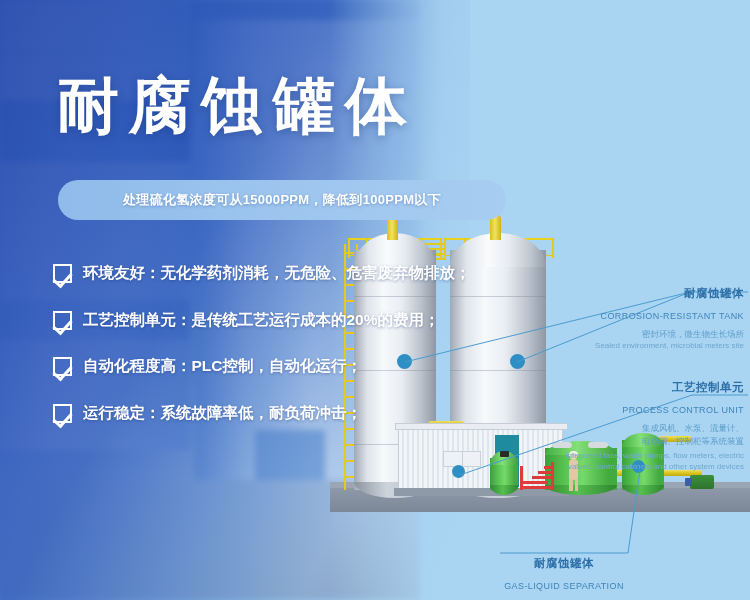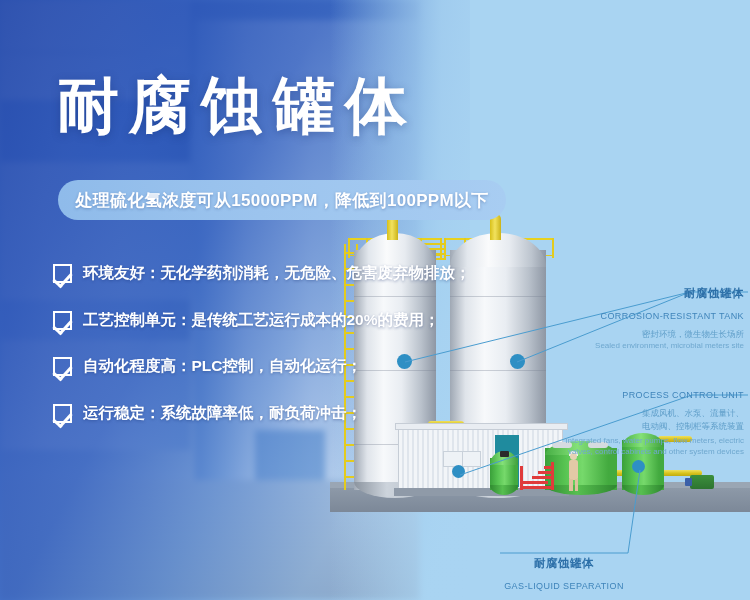--- a/index.html
+++ b/index.html
@@ -67,21 +67,21 @@
     text-shadow:0 2px 8px rgba(20,45,110,.35);
     white-space:nowrap;
   }
   .pill{
     position:absolute; left:58px; top:180px;
     width:448px; height:40px; border-radius:20px;
     background:linear-gradient(90deg,#8fbbea 0%, #9cc4ee 45%, #a8cdf2 100%);
     display:flex; align-items:center; justify-content:center;
   }
   .pill span{
-    color:#ffffff; font-size:17px; font-weight:bold; letter-spacing:.3px;
+    color:#ffffff; font-size:13px; font-weight:bold; letter-spacing:.3px;
     text-shadow:0 1px 3px rgba(25,55,120,.35);
     white-space:nowrap;
   }
 
   .bullets{ position:absolute; left:53px; top:262px; width:420px; }
   .bullet{ display:flex; align-items:flex-start; margin-bottom:22.5px; height:24px;}
   .chk{
     position:relative; width:19px; height:19px; flex:0 0 19px;
     border:2px solid #ffffff; margin-top:2px; margin-right:11px;
   }
@@ -348,20 +348,21 @@
   </div>
 
   <div class="callout" style="right:6px; top:286px; width:230px;">
     <div class="c-zh">耐腐蚀罐体</div>
     <div class="c-en">CORROSION-RESISTANT TANK</div>
     <div class="c-zh2">密封环境，微生物生长场所</div>
     <div class="c-en2">Sealed environment, microbial meters site</div>
   </div>
 
   <div class="callout" style="right:6px; top:380px; width:250px;">
+    <div class="c-zh">工艺控制单元</div>
     <div class="c-en">PROCESS CONTROL UNIT</div>
     <div class="c-zh2">集成风机、水泵、流量计、</div>
     <div class="c-zh2" style="margin-top:1px">电动阀、控制柜等系统装置</div>
     <div class="c-en2" style="margin-top:3px">Integrated fans, water pumps, flow meters, electric</div>
     <div class="c-en2">valves, control cabinets and other system devices</div>
   </div>
 
   <div class="callout center" style="left:500px; top:556px; width:128px;">
     <div class="c-zh">耐腐蚀罐体</div>
     <div class="c-en">GAS-LIQUID SEPARATION</div>

